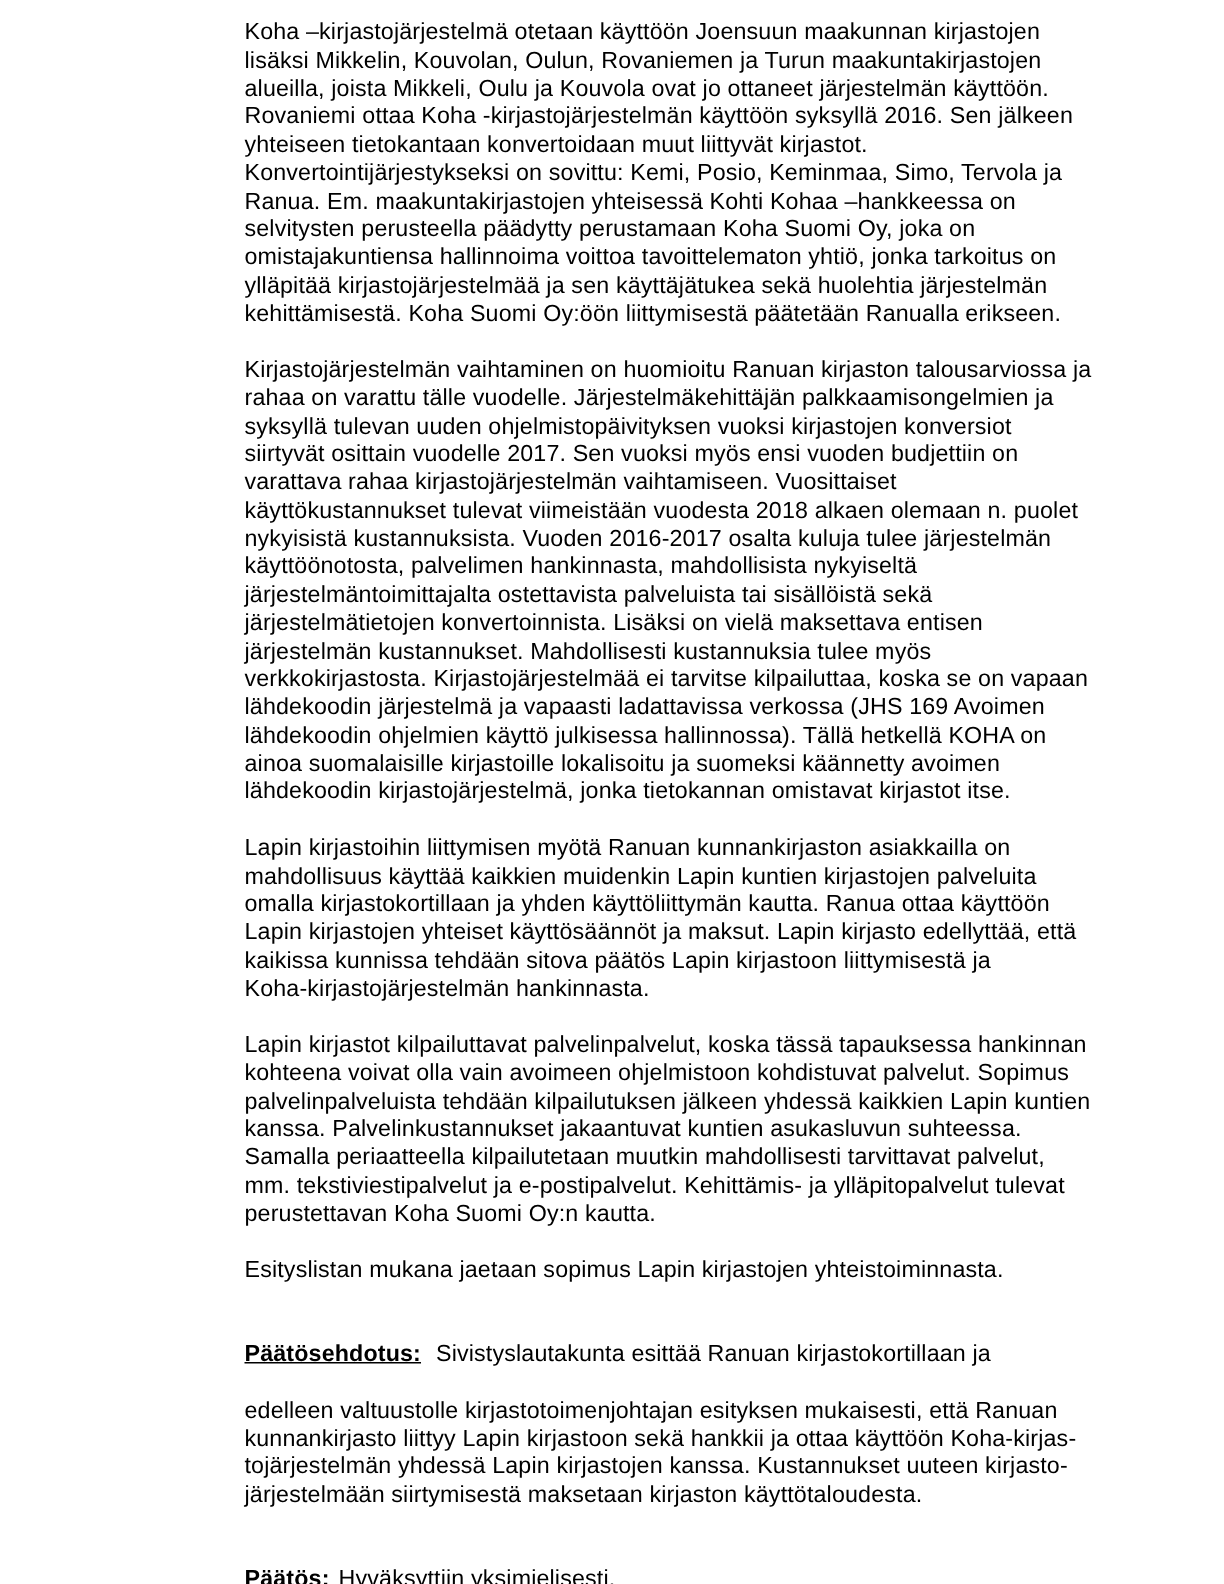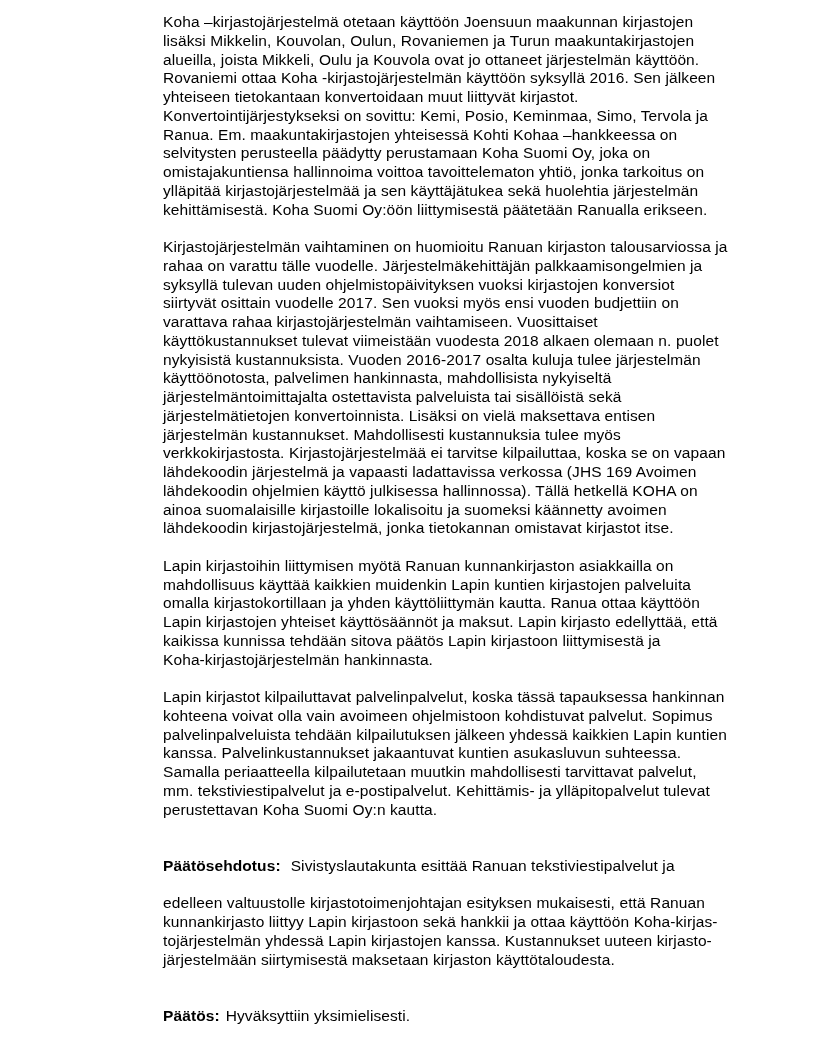--- a/index.html
+++ b/index.html
@@ -20,20 +20,21 @@
     font-size: 15.5px;
     line-height: 18.75px;
     letter-spacing: 0.1px;
   }
   .para {
     margin: 0 0 18.75px 0;
     white-space: pre-line;
   }
   .label {
     font-weight: bold;
+    text-decoration: underline;
   }
   .gap-lg { margin-right: 10px; }
   .gap-sm { margin-right: 6px; }
 </style>
 </head>
 <body>
 
 <div class="page">
 
   <div class="para">Koha –kirjastojärjestelmä otetaan käyttöön Joensuun maakunnan kirjastojen
@@ -73,23 +74,24 @@
 Koha-kirjastojärjestelmän hankinnasta.</div>
 
   <div class="para">Lapin kirjastot kilpailuttavat palvelinpalvelut, koska tässä tapauksessa hankinnan
 kohteena voivat olla vain avoimeen ohjelmistoon kohdistuvat palvelut. Sopimus
 palvelinpalveluista tehdään kilpailutuksen jälkeen yhdessä kaikkien Lapin kuntien
 kanssa. Palvelinkustannukset jakaantuvat kuntien asukasluvun suhteessa.
 Samalla periaatteella kilpailutetaan muutkin mahdollisesti tarvittavat palvelut,
 mm. tekstiviestipalvelut ja e-postipalvelut. Kehittämis- ja ylläpitopalvelut tulevat
 perustettavan Koha Suomi Oy:n kautta.</div>
 
+  <div class="para">Esityslistan mukana jaetaan sopimus Lapin kirjastojen yhteistoiminnasta.</div>
 
   <div class="para">
-    <div><span class="label gap-lg">Päätösehdotus:</span><span>Sivistyslautakunta esittää Ranuan tekstiviestipalvelut ja</span></div>
+    <div><span class="label gap-lg">Päätösehdotus:</span><span>Sivistyslautakunta esittää Ranuan kirjastokortillaan ja</span></div>
     <div>edelleen valtuustolle kirjastotoimenjohtajan esityksen mukaisesti, että Ranuan
 kunnankirjasto liittyy Lapin kirjastoon sekä hankkii ja ottaa käyttöön Koha-kirjas-
 tojärjestelmän yhdessä Lapin kirjastojen kanssa. Kustannukset uuteen kirjasto-
 järjestelmään siirtymisestä maksetaan kirjaston käyttötaloudesta.</div>
   </div>
 
   <div class="para"><span class="label gap-sm">Päätös:</span><span>Hyväksyttiin yksimielisesti.</span></div>
 
 </div>
 

